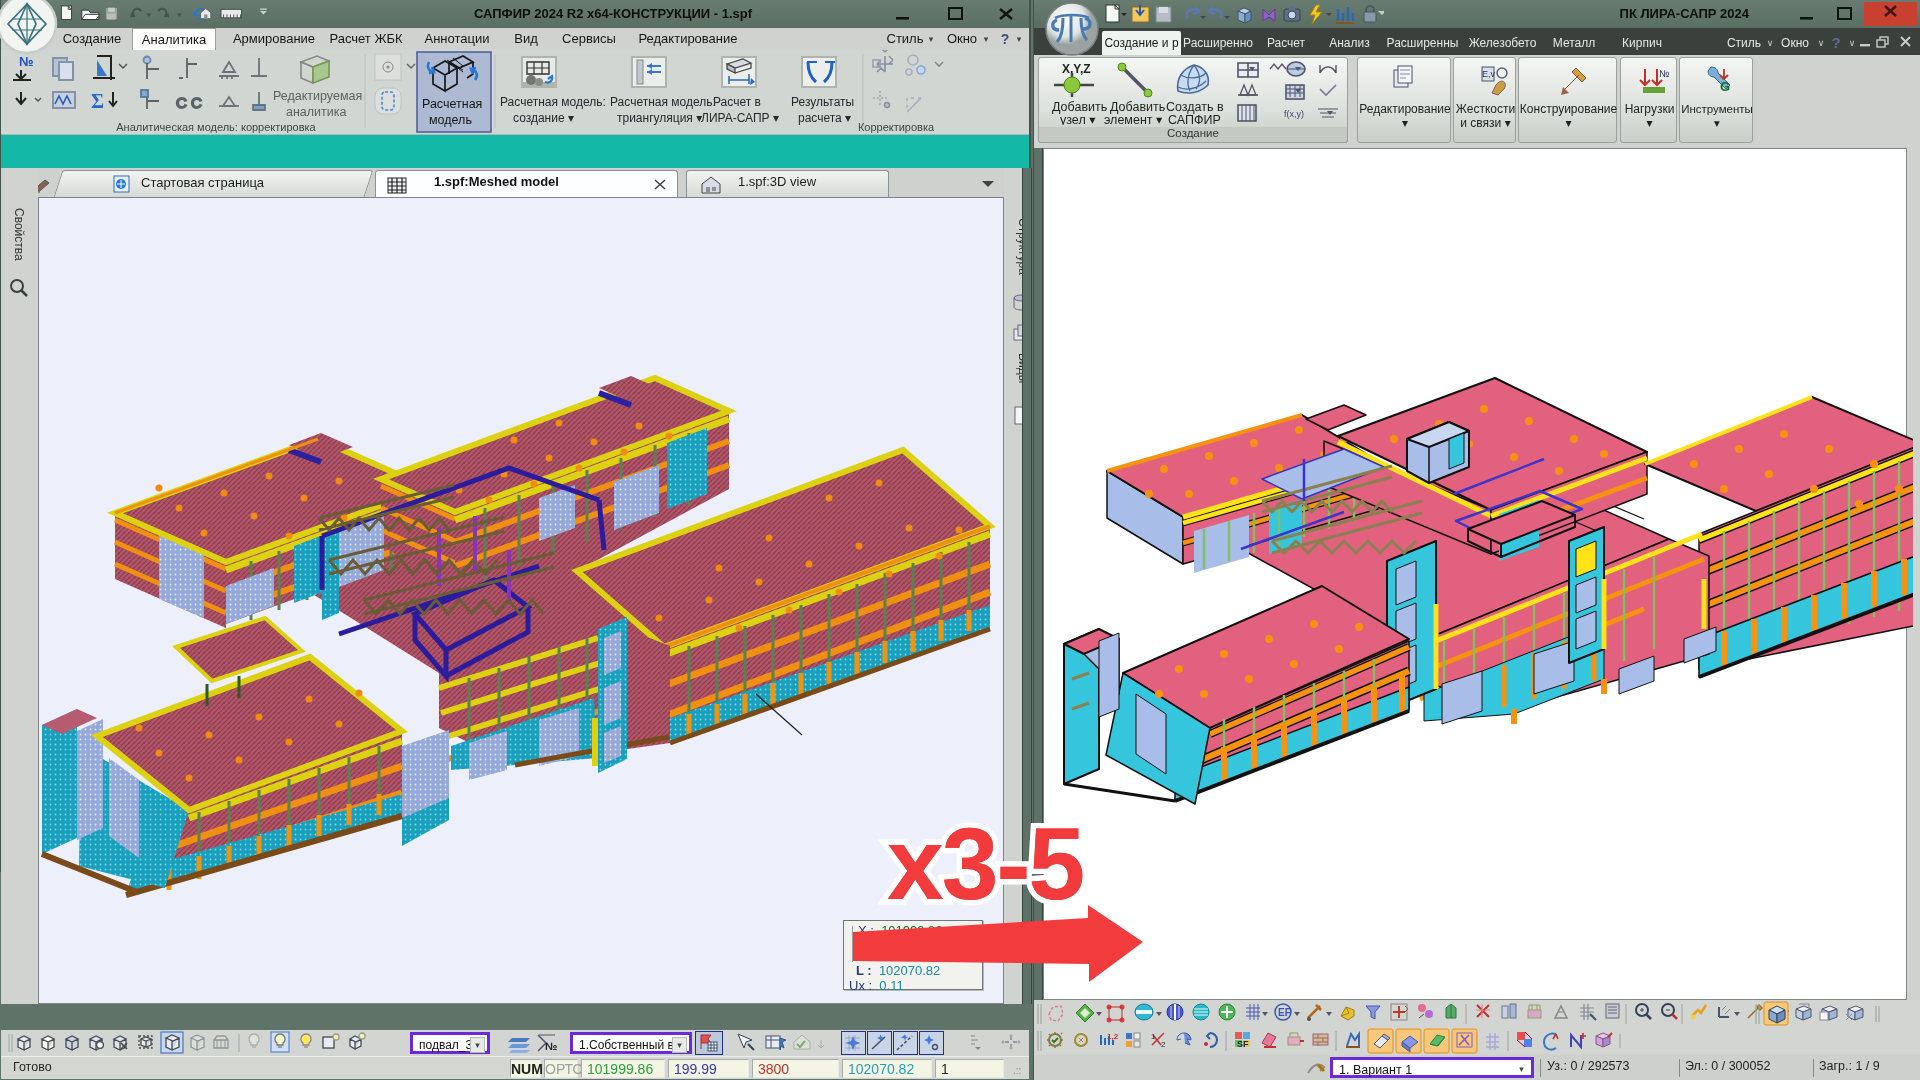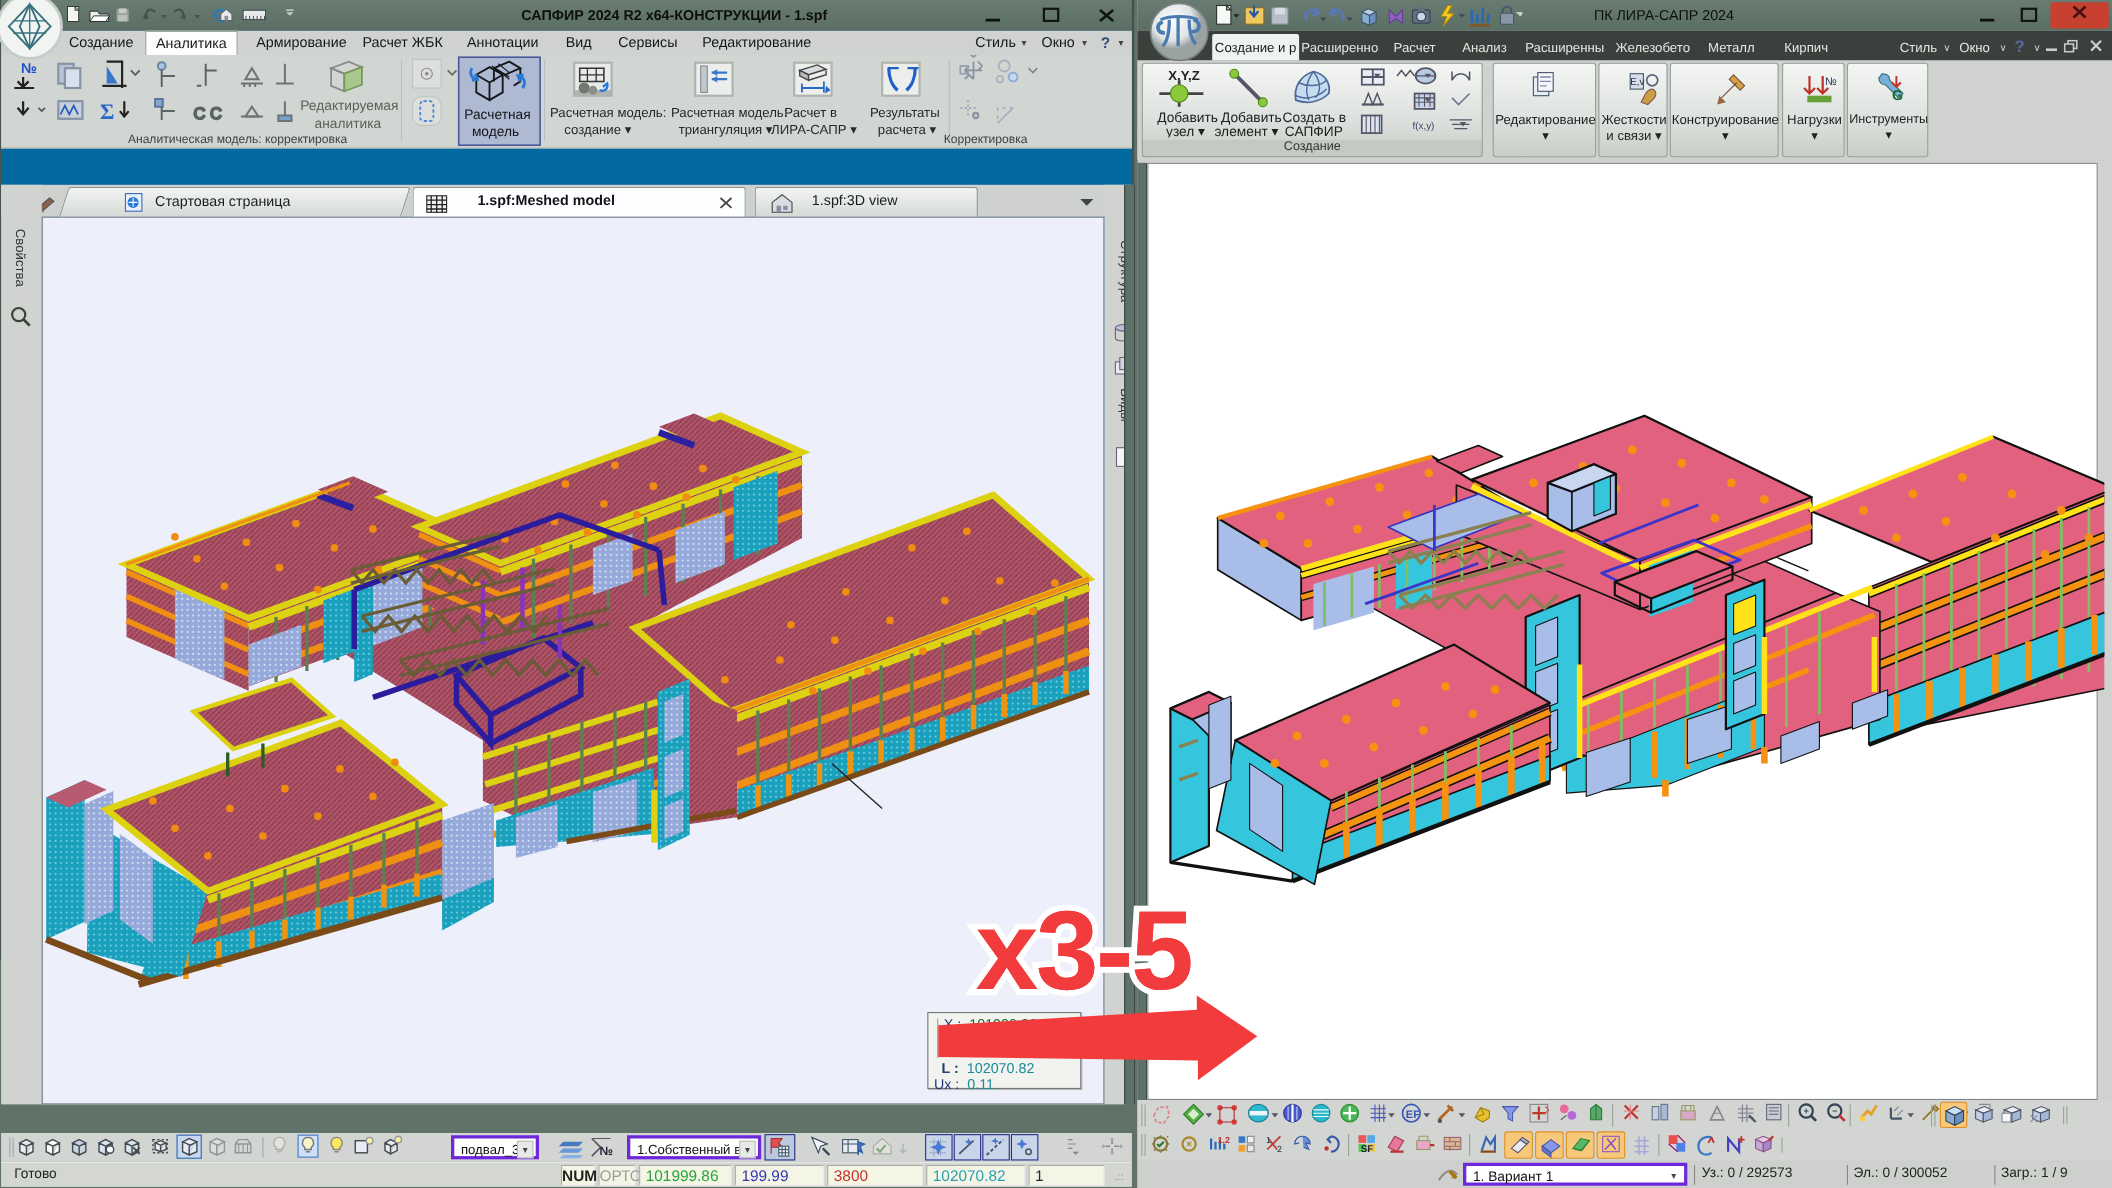--- a/index.html
+++ b/index.html
@@ -1,18 +1,18 @@
 <!DOCTYPE html>
 <html><head><meta charset="utf-8">
 <style>
 *{margin:0;padding:0;box-sizing:border-box}
 html,body{width:1920px;height:1080px;overflow:hidden;font-family:"Liberation Sans",sans-serif;background:#5f7369}
 .abs{position:absolute}
 
-#lw{position:absolute;left:0;top:0;width:1031px;height:872px;background:#0369a1;border-left:1px solid #44544c;border-right:2px solid #44544c}
+#lw{position:absolute;left:0;top:0;width:1031px;height:872px;background:#14b8a6;border-left:1px solid #44544c;border-right:2px solid #44544c}
 #lw .title{position:absolute;left:0;top:0;width:100%;height:28px;background:linear-gradient(#687c72,#5a6e64)}
 #lw .title .txt{position:absolute;left:452px;top:6px;width:320px;text-align:center;font-size:13px;font-weight:bold;color:#0c0f0d}
 .wbtn{position:absolute;top:5px;width:34px;height:19px;color:#0e120f;text-align:center;font-size:13px;line-height:17px}
 #lw .tabs{position:absolute;left:0;top:28px;width:100%;height:22px;background:#cfd2ce}
 .rtab{position:absolute;top:0;height:22px;font-size:13px;color:#15181a;line-height:22px;text-align:center}
 .rtab.act{background:#fdfdfc;border:1px solid #9aa09a;border-bottom:none}
 #lw .ribbon{position:absolute;left:0;top:50px;width:100%;height:85px;background:#d2d6d2;border-bottom:1px solid #b4b8b4}
 .gcap{position:absolute;top:71px;font-size:11px;color:#3c4540;text-align:center}
 #lw .docbar{position:absolute;left:0;top:168px;width:100%;height:29px;background:#ced1cd}
 .dtab{position:absolute;top:2px;height:27px;font-size:13px;color:#1a1d1f;line-height:26px;white-space:nowrap;border:1px solid #8a9296;border-bottom:none;background:linear-gradient(#f2f4f2,#d6dad6);border-radius:3px 3px 0 0}
@@ -22,21 +22,21 @@
 .vtext{position:absolute;writing-mode:vertical-rl;font-size:12px;color:#2e3734}
 #lw .inforow{position:absolute;left:0;top:1004px;width:100%;height:26px;background:#d2d5d1;border-top:1px solid #b0b4b0;font-size:12.5px;color:#2a312d}
 #lw .toolrow{position:absolute;left:0;top:1030px;width:100%;height:26px;background:#d2d5d1}
 #lw .status{position:absolute;left:0;top:1056px;width:100%;height:23px;background:#d4d6d2;border-top:1px solid #eceeec;font-size:12.5px;color:#20261f}
 .scell{position:absolute;top:2px;height:19px;border:1px solid #a8aca8;border-right-color:#e8eae8;border-bottom-color:#e8eae8;background:#f5f5e6;font-size:14px;line-height:18px;padding-left:5px}
 .combo{position:absolute;background:#fff;border:3px solid #6d28d9;font-size:12.5px;color:#111;line-height:20px;padding-left:6px}
 .combo .da{position:absolute;right:2px;top:2px;width:15px;height:16px;background:#e8eae8;border:1px solid #b8bcb8;font-size:9px;line-height:15px;text-align:center;color:#444}
 
 #rw{position:absolute;left:1033px;top:0;width:887px;height:1080px;background:#cfd2ce;border-left:1px solid #44544c}
 #rw .title{position:absolute;left:0;top:0;width:100%;height:28px;background:linear-gradient(#687c72,#5a6e64)}
-#rw .title .txt{position:absolute;left:415px;top:6px;width:300px;text-align:left;font-size:13px;font-weight:normal;color:#0c0f0d}
+#rw .title .txt{position:absolute;left:415px;top:6px;width:300px;text-align:right;font-size:13px;font-weight:bold;color:#0c0f0d}
 #rw .tabband{position:absolute;left:0;top:28px;width:100%;height:27px;background:#3b403d}
 .rtab2{position:absolute;top:3px;height:24px;font-size:12px;color:#e4e8e4;line-height:24px;text-align:center;white-space:nowrap;overflow:hidden}
 .rtab2.act{background:#eef3f0;color:#16191b;border-radius:2px 2px 0 0}
 #rw .ribbon{position:absolute;left:0;top:55px;width:100%;height:90px;background:#cfd2ce}
 .rpanel{position:absolute;top:2px;height:86px;background:linear-gradient(#f4f6f4,#dde1dd 60%,#c9cec9);border:1px solid #9aa09c;border-radius:3px}
 .rbig{position:absolute;font-size:12px;color:#1c211e;text-align:center;line-height:14px}
 #rcanvas{position:absolute;left:9px;top:148px;width:864px;height:852px;background:#fff;border:1px solid #808688}
 #rw .tool1{position:absolute;left:0;top:1000px;width:100%;height:28px;background:#d2d5d1}
 #rw .tool2{position:absolute;left:0;top:1028px;width:100%;height:27px;background:#d2d5d1}
 #rw .status{position:absolute;left:0;top:1055px;width:100%;height:25px;background:#cdd0cc;font-size:12.5px;color:#20261f}

